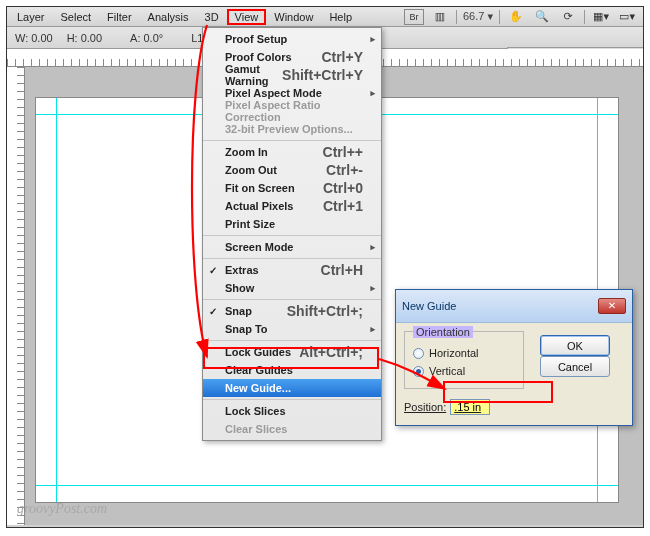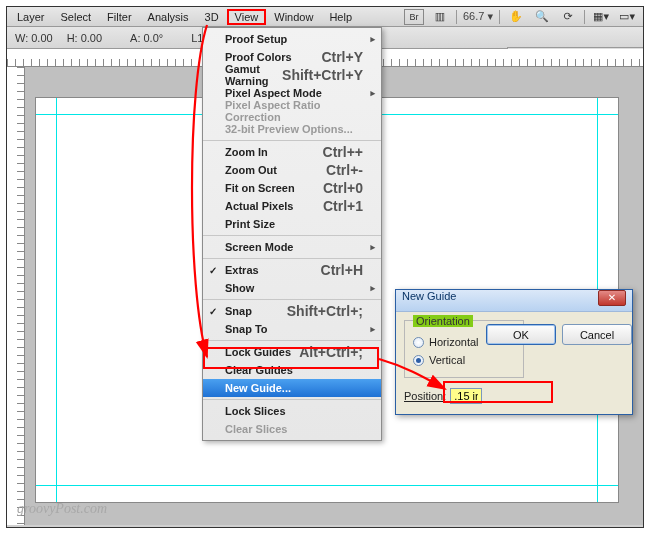--- a/index.html
+++ b/index.html
@@ -31,34 +31,34 @@
 .menu-row { display:flex; align-items:center; height:18px; padding:0 18px 0 22px; color:#222; position:relative;font-weight:bold; }
 .menu-row.disabled { color:#9a9a9a; }
 .menu-row .shortcut { margin-left:auto; color:#555; font-size:14px; }
 .menu-row.sub::after { content:"▸"; position:absolute; right:6px; font-size:9px; color:#555; }
 .menu-row.check::before { content:"✓"; position:absolute; left:6px; font-size:10px; color:#222; }
 .menu-row.highlight { background: linear-gradient(#4aa0f0,#1f71d4); color:#fff; }
 .redbox-menu { position:absolute; left:196px; top:340px; width:176px; height:22px; border:2px solid red; z-index:11; pointer-events:none; }
 
 
 .dialog { position:absolute; left:388px; top:282px; width:238px; background:#ece9d8; border:1px solid #2a5fa4; box-shadow:2px 2px 6px rgba(0,0,0,.35); z-index:20; }
-.dlg-title { background: linear-gradient(#dbe8f8,#b8d2f1); height:22px; display:flex; padding:0 6px; color:#0b3566; font-size:11px; border-bottom:1px solid #9fb9db; }
+.dlg-title { background: linear-gradient(#dbe8f8,#b8d2f1); height:22px; display:flex; align-items:center; padding:16px 6px; color:#0b3566; font-size:11px; border-bottom:1px solid #9fb9db; }
 .dlg-close { margin-left:auto; width:28px; height:16px; background: linear-gradient(#e48a86,#c0362c); border:1px solid #8e2a24; border-radius:2px; display:flex; align-items:center; justify-content:center; color:#fff; font-size:10px; line-height:1; }
 .dlg-body { padding:8px 8px 10px 8px; position:relative; }
 .fieldset { border:1px solid #b8b8b8; padding:6px 8px 8px 8px; width:120px; }
-.fieldset .legend { position:relative; top:-12px; background:#84cc16; display:inline-block; padding:0 3px; color:#333; }
+.fieldset .legend { position:relative; top:-12px; background:#c4b5fd; display:inline-block; padding:0 3px; color:#333; }
 .fieldset .opts { margin-top:-6px; }
 .radio-row { display:flex; align-items:center; gap:5px; height:18px; color:#222; }
 .radio { width:11px; height:11px; border:1px solid #6e8cb3; border-radius:50%; background:radial-gradient(#fff,#dce8f6); display:inline-flex; align-items:center; justify-content:center; }
 .radio.checked::after { content:""; width:5px; height:5px; background:#2c5ea6; border-radius:50%; }
-.dlg-btns { position:absolute; right:0; top:12px; display:flex; gap:6px; }
+.dlg-btns { position:absolute; right:22px; top:12px; display:flex; flex-direction:column; }
 .dlg-btn { width:70px; height:21px; background:linear-gradient(#fdfdfd,#e3e3e3); border:1px solid #7a98bb; border-radius:3px; font-size:11px; color:#111; }
 .dlg-btn.primary { border:1px solid #2d66b1; box-shadow: inset 0 0 0 1px #9fc3ec; }
 .pos-row { margin-top:10px; display:flex; align-items:center; gap:4px; color:#222;text-decoration:underline; }
-.pos-row input { width:32px; height:16px; border:1px solid #7a98bb; padding:0 3px; font-size:11px; background:#fffd8a; }
+.pos-row input { width:40px; height:16px; border:1px solid #7a98bb; padding:0 3px; font-size:11px; background:#fffd8a; }
 .redbox-pos { position:absolute; border:2px solid red; left:436px; top:374px; width:110px; height:22px; z-index:21; pointer-events:none; }
 
 
 svg.arrows { position:absolute; left:0; top:0; z-index:30; pointer-events:none; }
 
 .watermark { position:absolute; left:10px; bottom:10px; color:#a8a8a8; font-style:italic; font-family: 'Segoe Script', cursive; font-size:14px; }
 </style>
 </head>
 <body>
 

